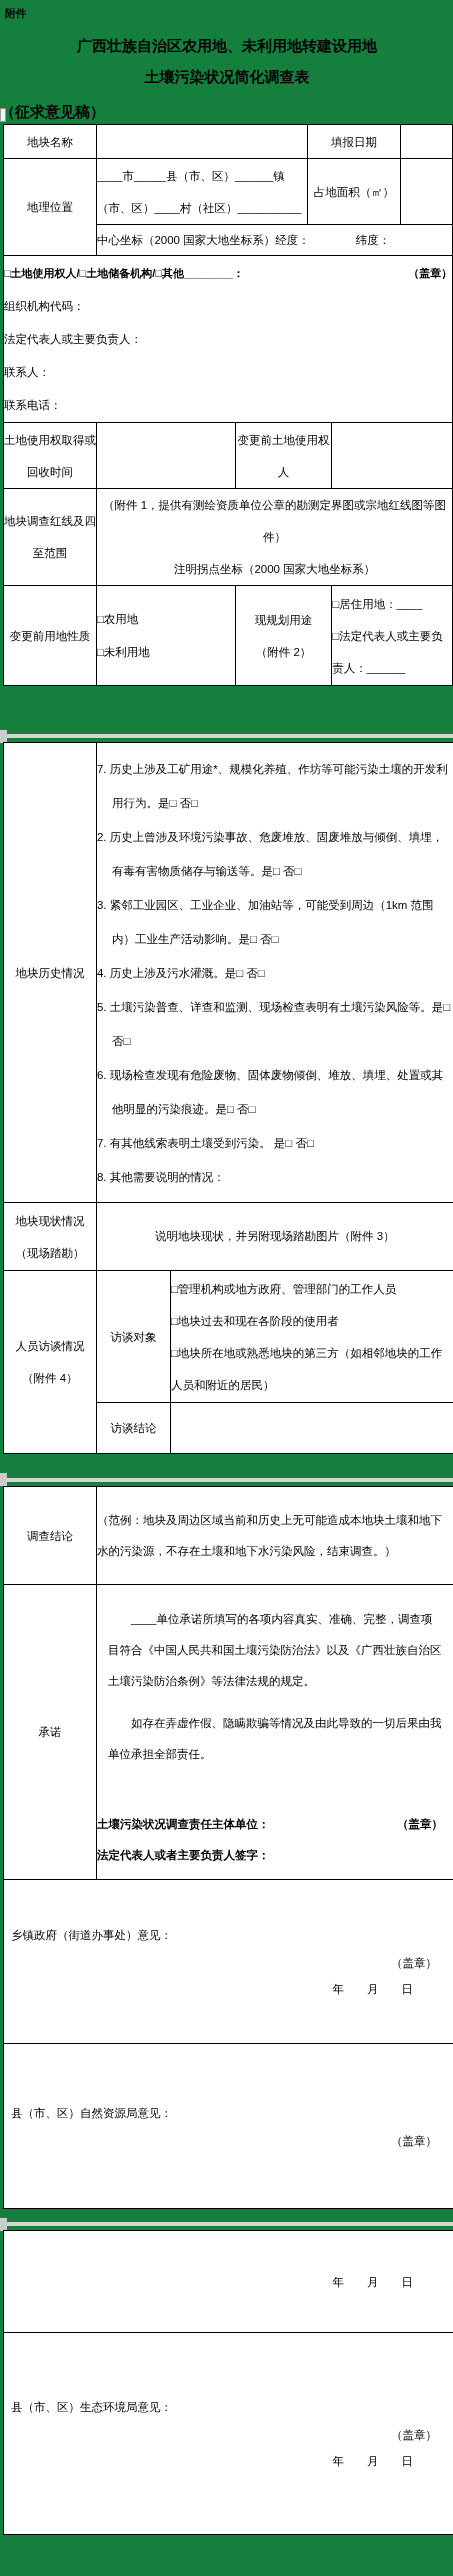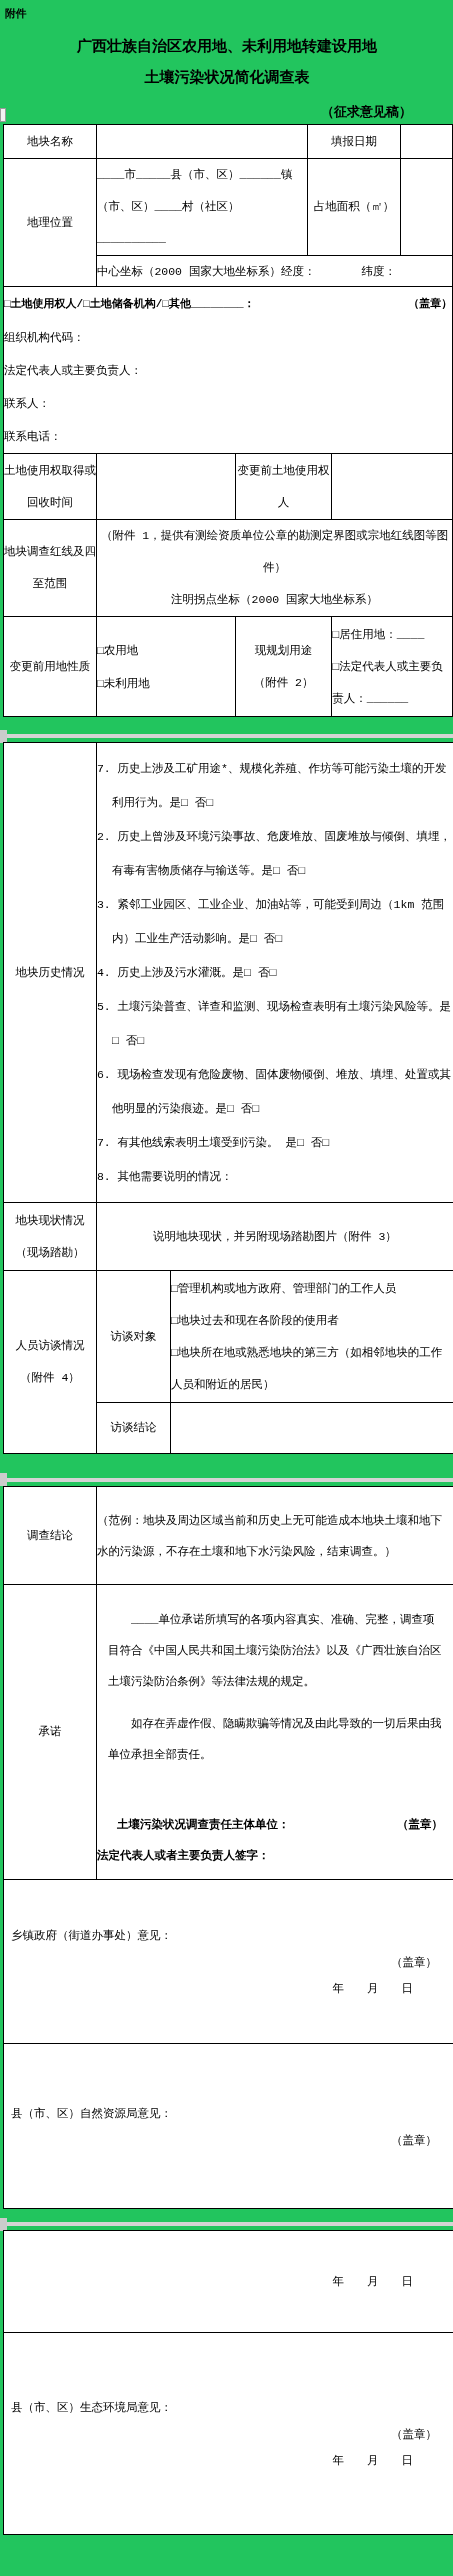--- a/index.html
+++ b/index.html
@@ -1,25 +1,25 @@
 <!DOCTYPE html>
 <html style="font-size:11.5px"><head>
 <meta charset="utf-8">
 <style>
   html,body { margin:0; padding:0; background:#ffffff; }
   .page {
-    position:relative; width:454px; height:2576px; background:#22c55e;
-    font-family:Liberation Mono, monospace; color:#000;
+    position:relative; width:454px; height:2576px; background:#15803d;
+    font-family:Liberation Sans, sans-serif; color:#000;
     overflow:hidden;
   }
   .attachment { position:absolute; left:5px; top:7.2px; font-size:10.8px; font-weight:bold; }
   .title { position:absolute; left:0; width:454px; text-align:center; font-weight:bold; font-size:15px; }
   .t1 { top:37px; }
   .t2 { top:68px; }
-  .subtitle { position:absolute; left:0; top:103px; width:412px; text-align:right; font-weight:bold; font-size:13px; }
+  .subtitle { position:absolute; left:0; top:103px; width:412px; text-align:left; font-weight:bold; font-size:15px; }
 
   table.tb { position:absolute; left:2.9px; width:450px; border-collapse:collapse; table-layout:fixed; border:1.4px solid #000; background:#fff; }
   table.tb td { border:0.7px solid #000; font-size:11.5px; padding:0; vertical-align:middle; overflow:hidden; }
 
   td.lbl { text-align:center; line-height:32px; padding:0 2.9px; }
   td.lbl div { line-height:32px; }
 
   .addr { padding:2.9px 2.9px 2.9px 11.5px; line-height:32px; }
   .coord { padding:0 2.9px 0 8.6px; line-height:29px; }
 
@@ -34,21 +34,21 @@
   .hist { padding:7.2px 5.7px 4.3px 10px; line-height:34px; vertical-align:top; }
   .h-item { padding-left:15px; text-indent:-15px; }
 
   .status-c { text-align:center; line-height:29px; }
 
   .targets { padding:7.2px 4.3px 4.3px 7.2px; line-height:32px; vertical-align:top; }
 
   .sample { padding:4.3px 7.2px; line-height:31px; }
   .promise { padding:7.2px 8.6px 0 8.6px; line-height:31px; vertical-align:top; }
   .promise p { margin:11px; text-indent:2em; }
-  .p-entity { display:flex; justify-content:space-between; font-weight:bold; margin-top:39px; padding-right:10px;margin-left:20px; }
+  .p-entity { display:flex; justify-content:space-between; font-weight:bold; margin-top:39px; padding-right:10px; }
   .p-sign { font-weight:bold; }
 
   .opinion { vertical-align:top; }
   .op-in { display:flex; flex-direction:column; height:100%; box-sizing:border-box; padding:7.2px 0 7.2px 7.2px; }
   .op-label { line-height:29px; }
   .op-spacer { flex:1; }
   .op-seal { text-align:right; padding-right:16px; line-height:26px; }
   .op-date { text-align:right; padding-right:40px; line-height:26px; }
 
   .footnote { position:absolute; left:1.4px; top:2544px; width:453px; font-size:10.8px; white-space:nowrap; }

